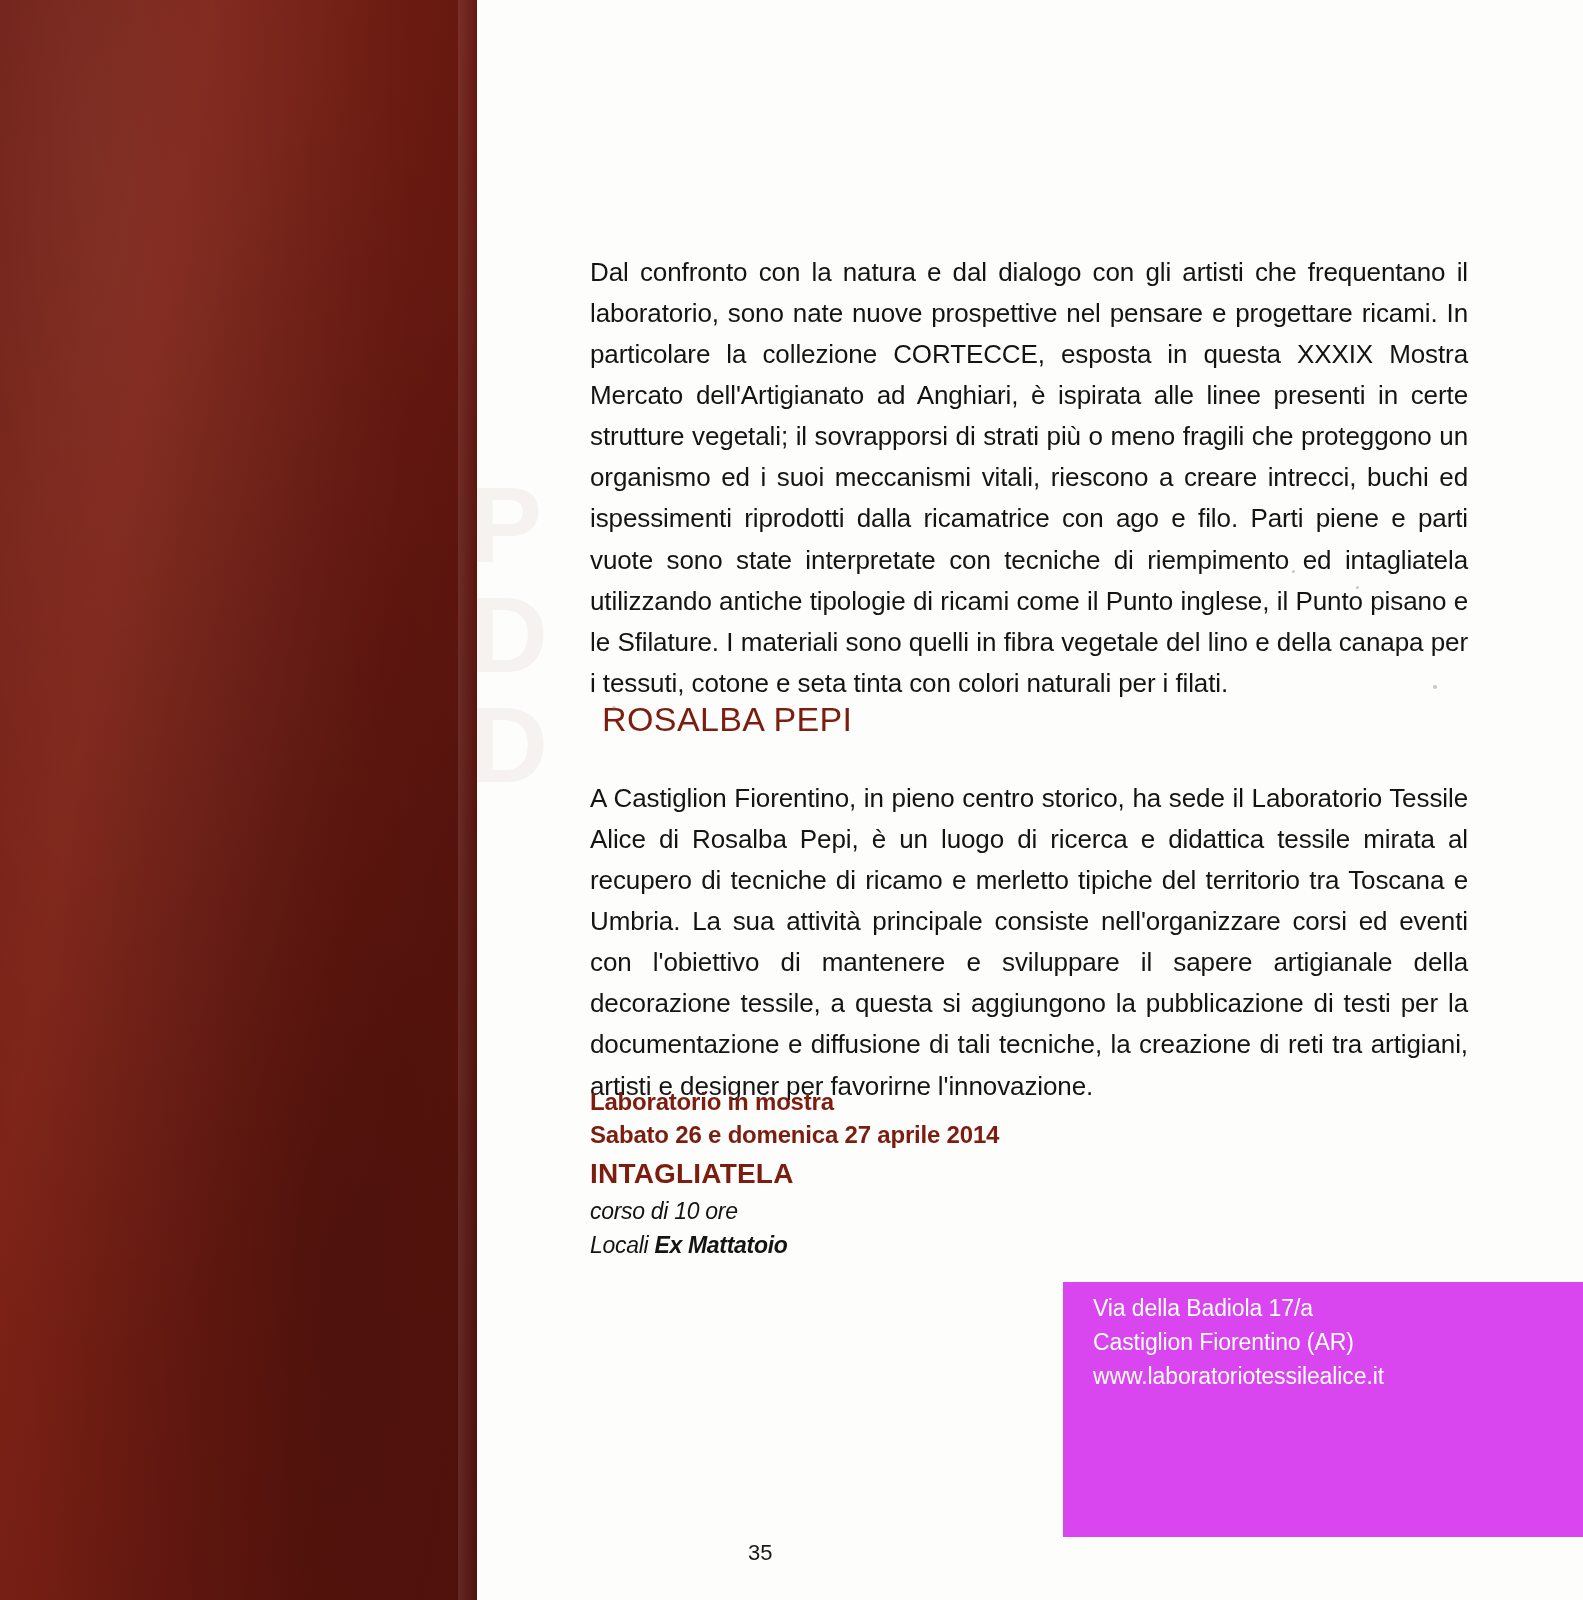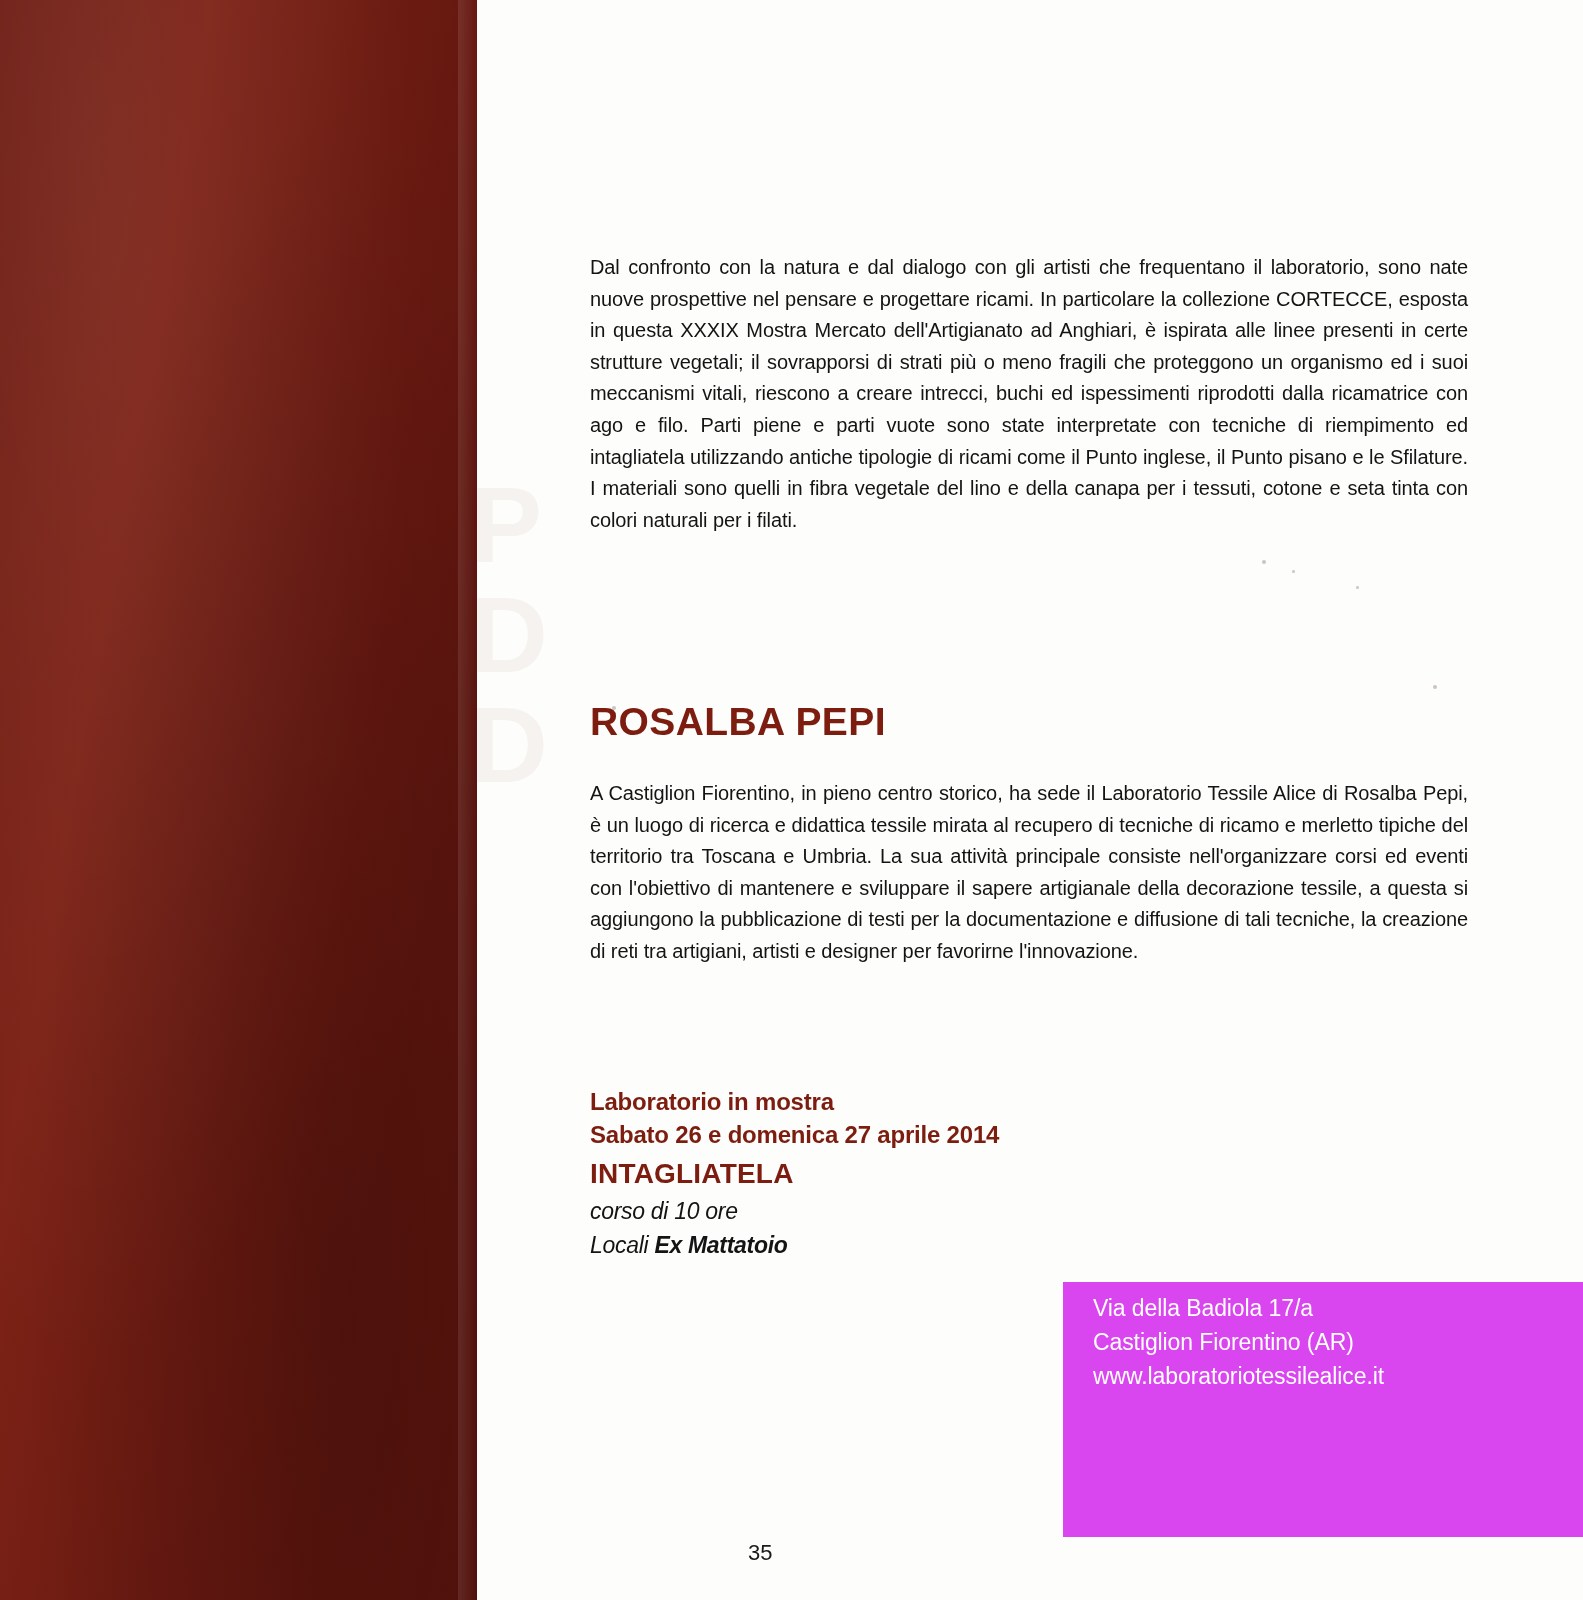--- a/index.html
+++ b/index.html
@@ -59,40 +59,40 @@
 
   .content {
     position: absolute;
     left: 590px;
     top: 0;
     width: 880px;
   }
 
   .body-text {
     font-family: "Liberation Sans", sans-serif;
-    font-size: 20px;
+    font-size: 26px;
     line-height: 1.58;
     color: #141414;
     text-align: justify;
     letter-spacing: -0.1px;
   }
 
   .para-1 {
     position: absolute;
     left: 0;
     top: 252px;
     width: 878px;
   }
 
   .heading {
     position: absolute;
-    left: 0;
+    left: 12px;
     top: 700px;
-    font-size: 39px;
-    font-weight: bold;
+    font-size: 34px;
+    font-weight: normal;
     color: #7c1d10;
     letter-spacing: 0.4px;
   }
 
   .para-2 {
     position: absolute;
     left: 0;
     top: 778px;
     width: 878px;
   }

